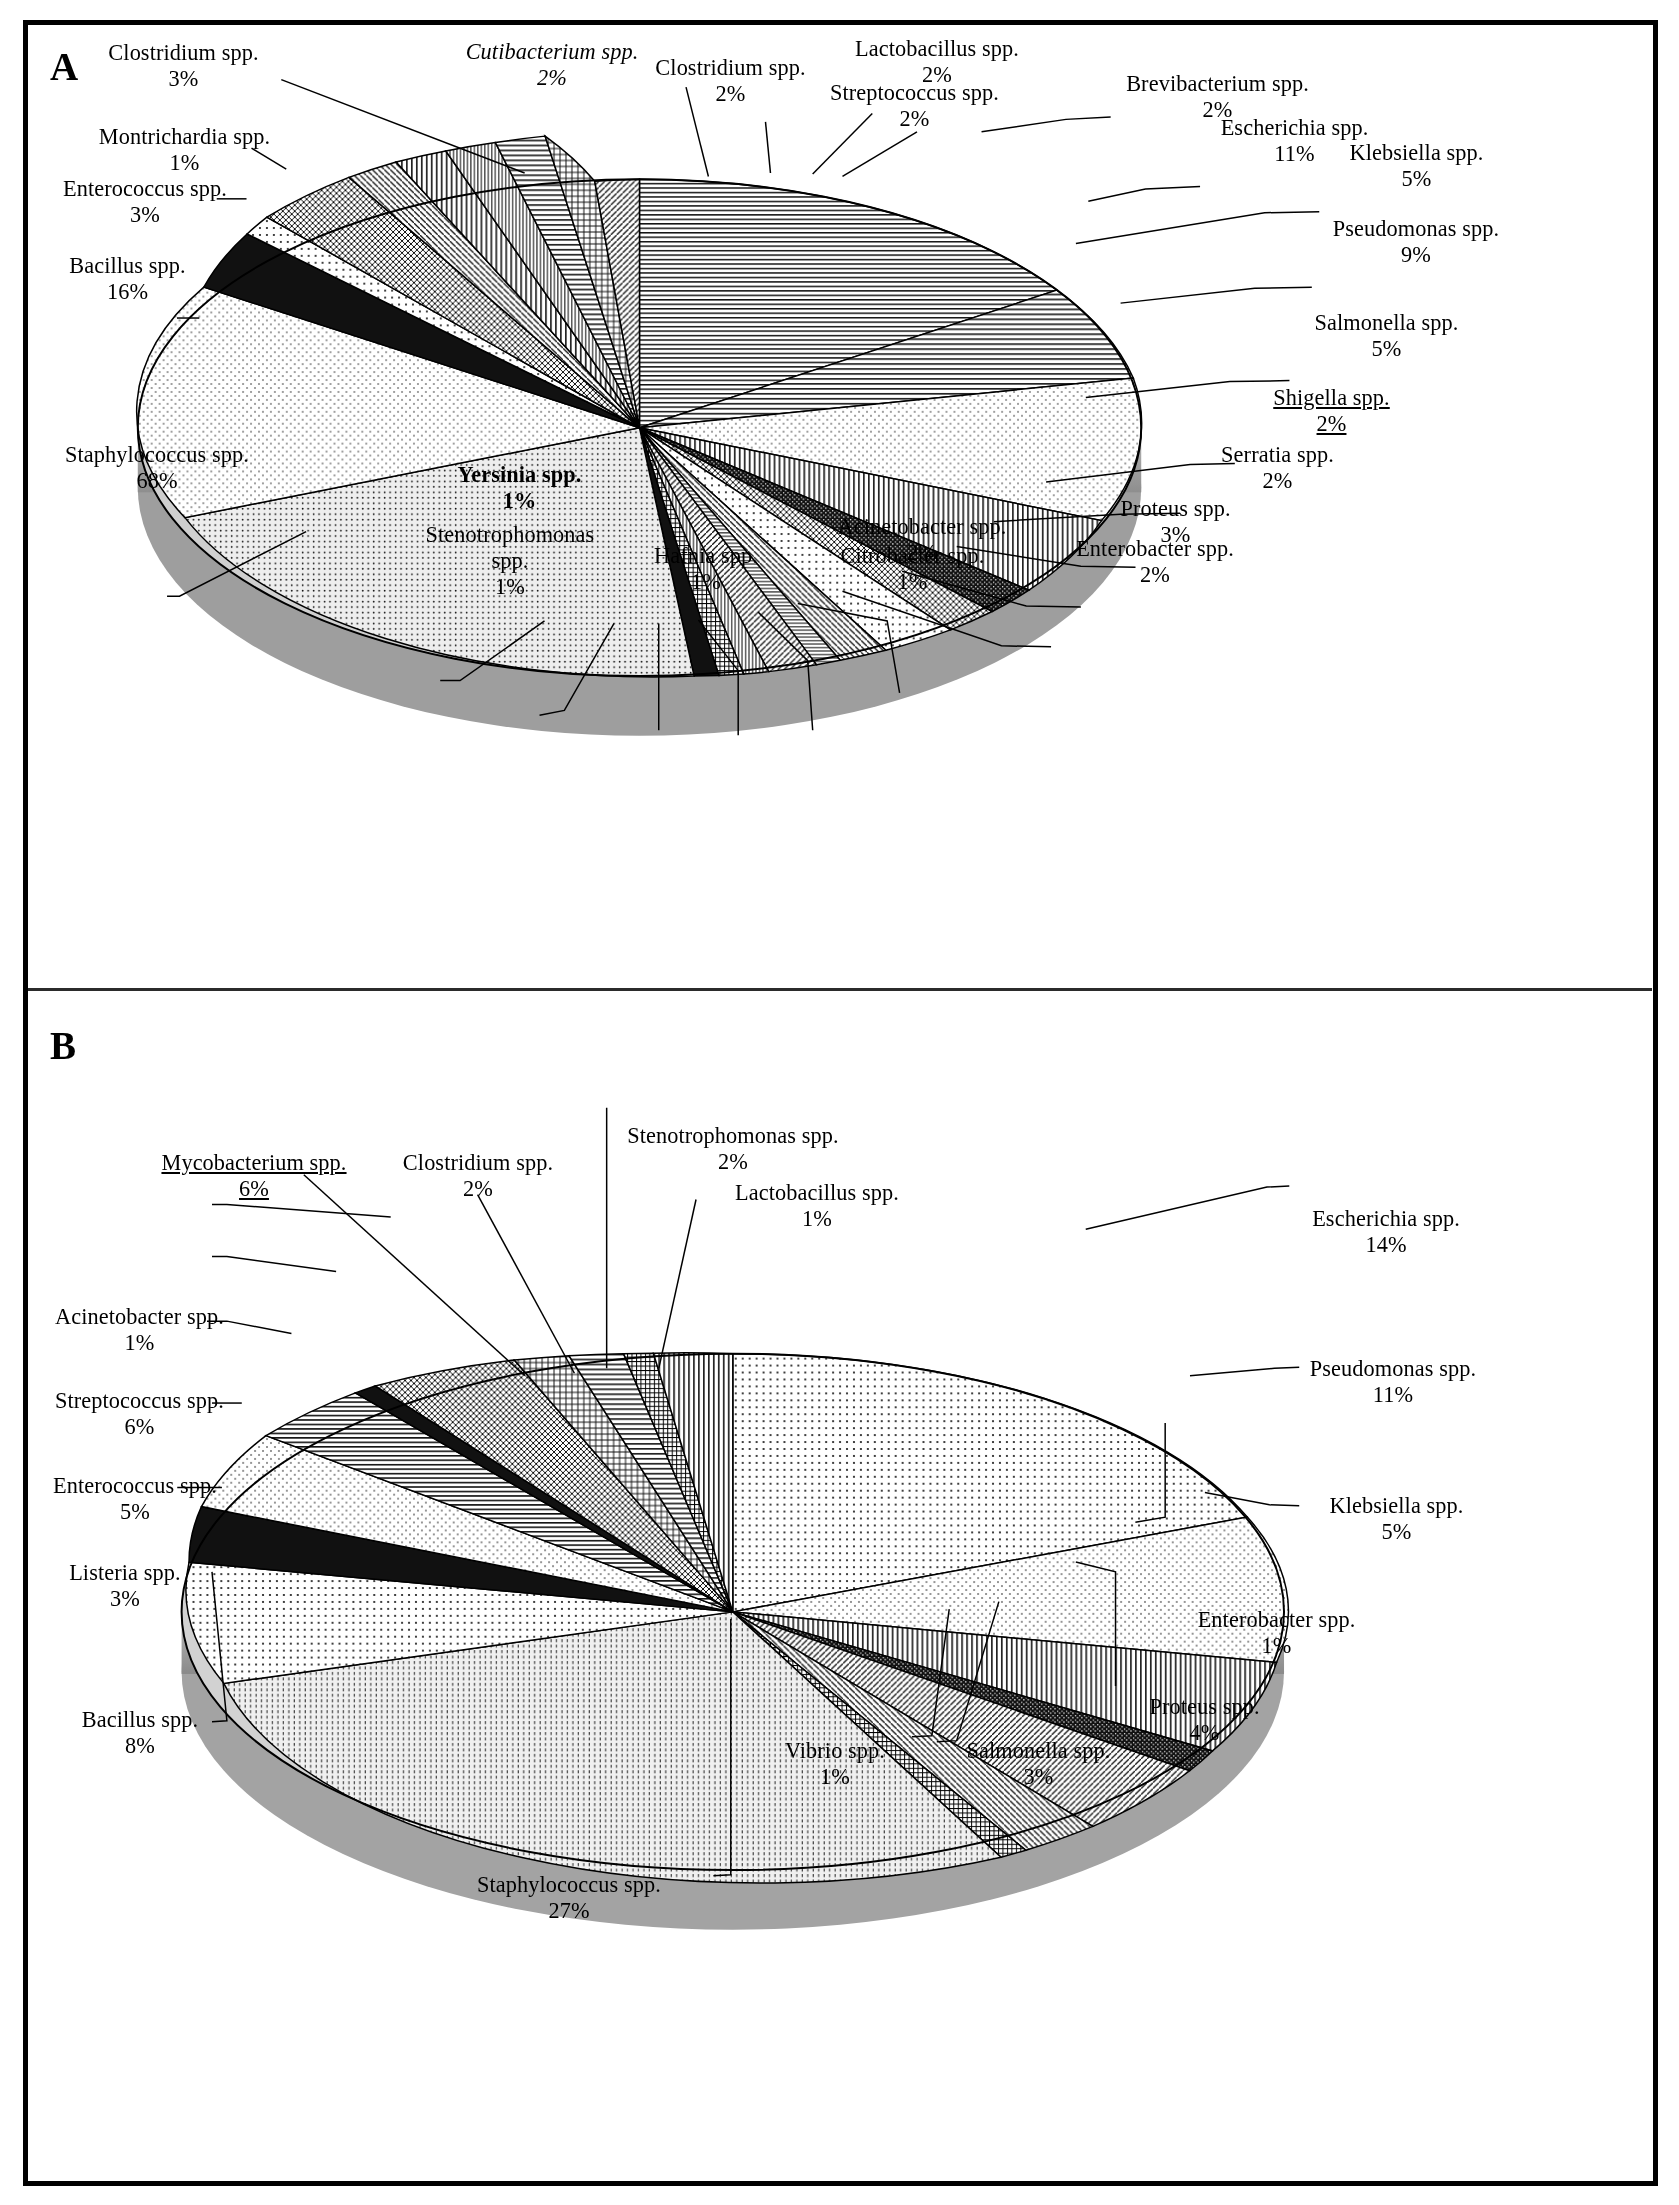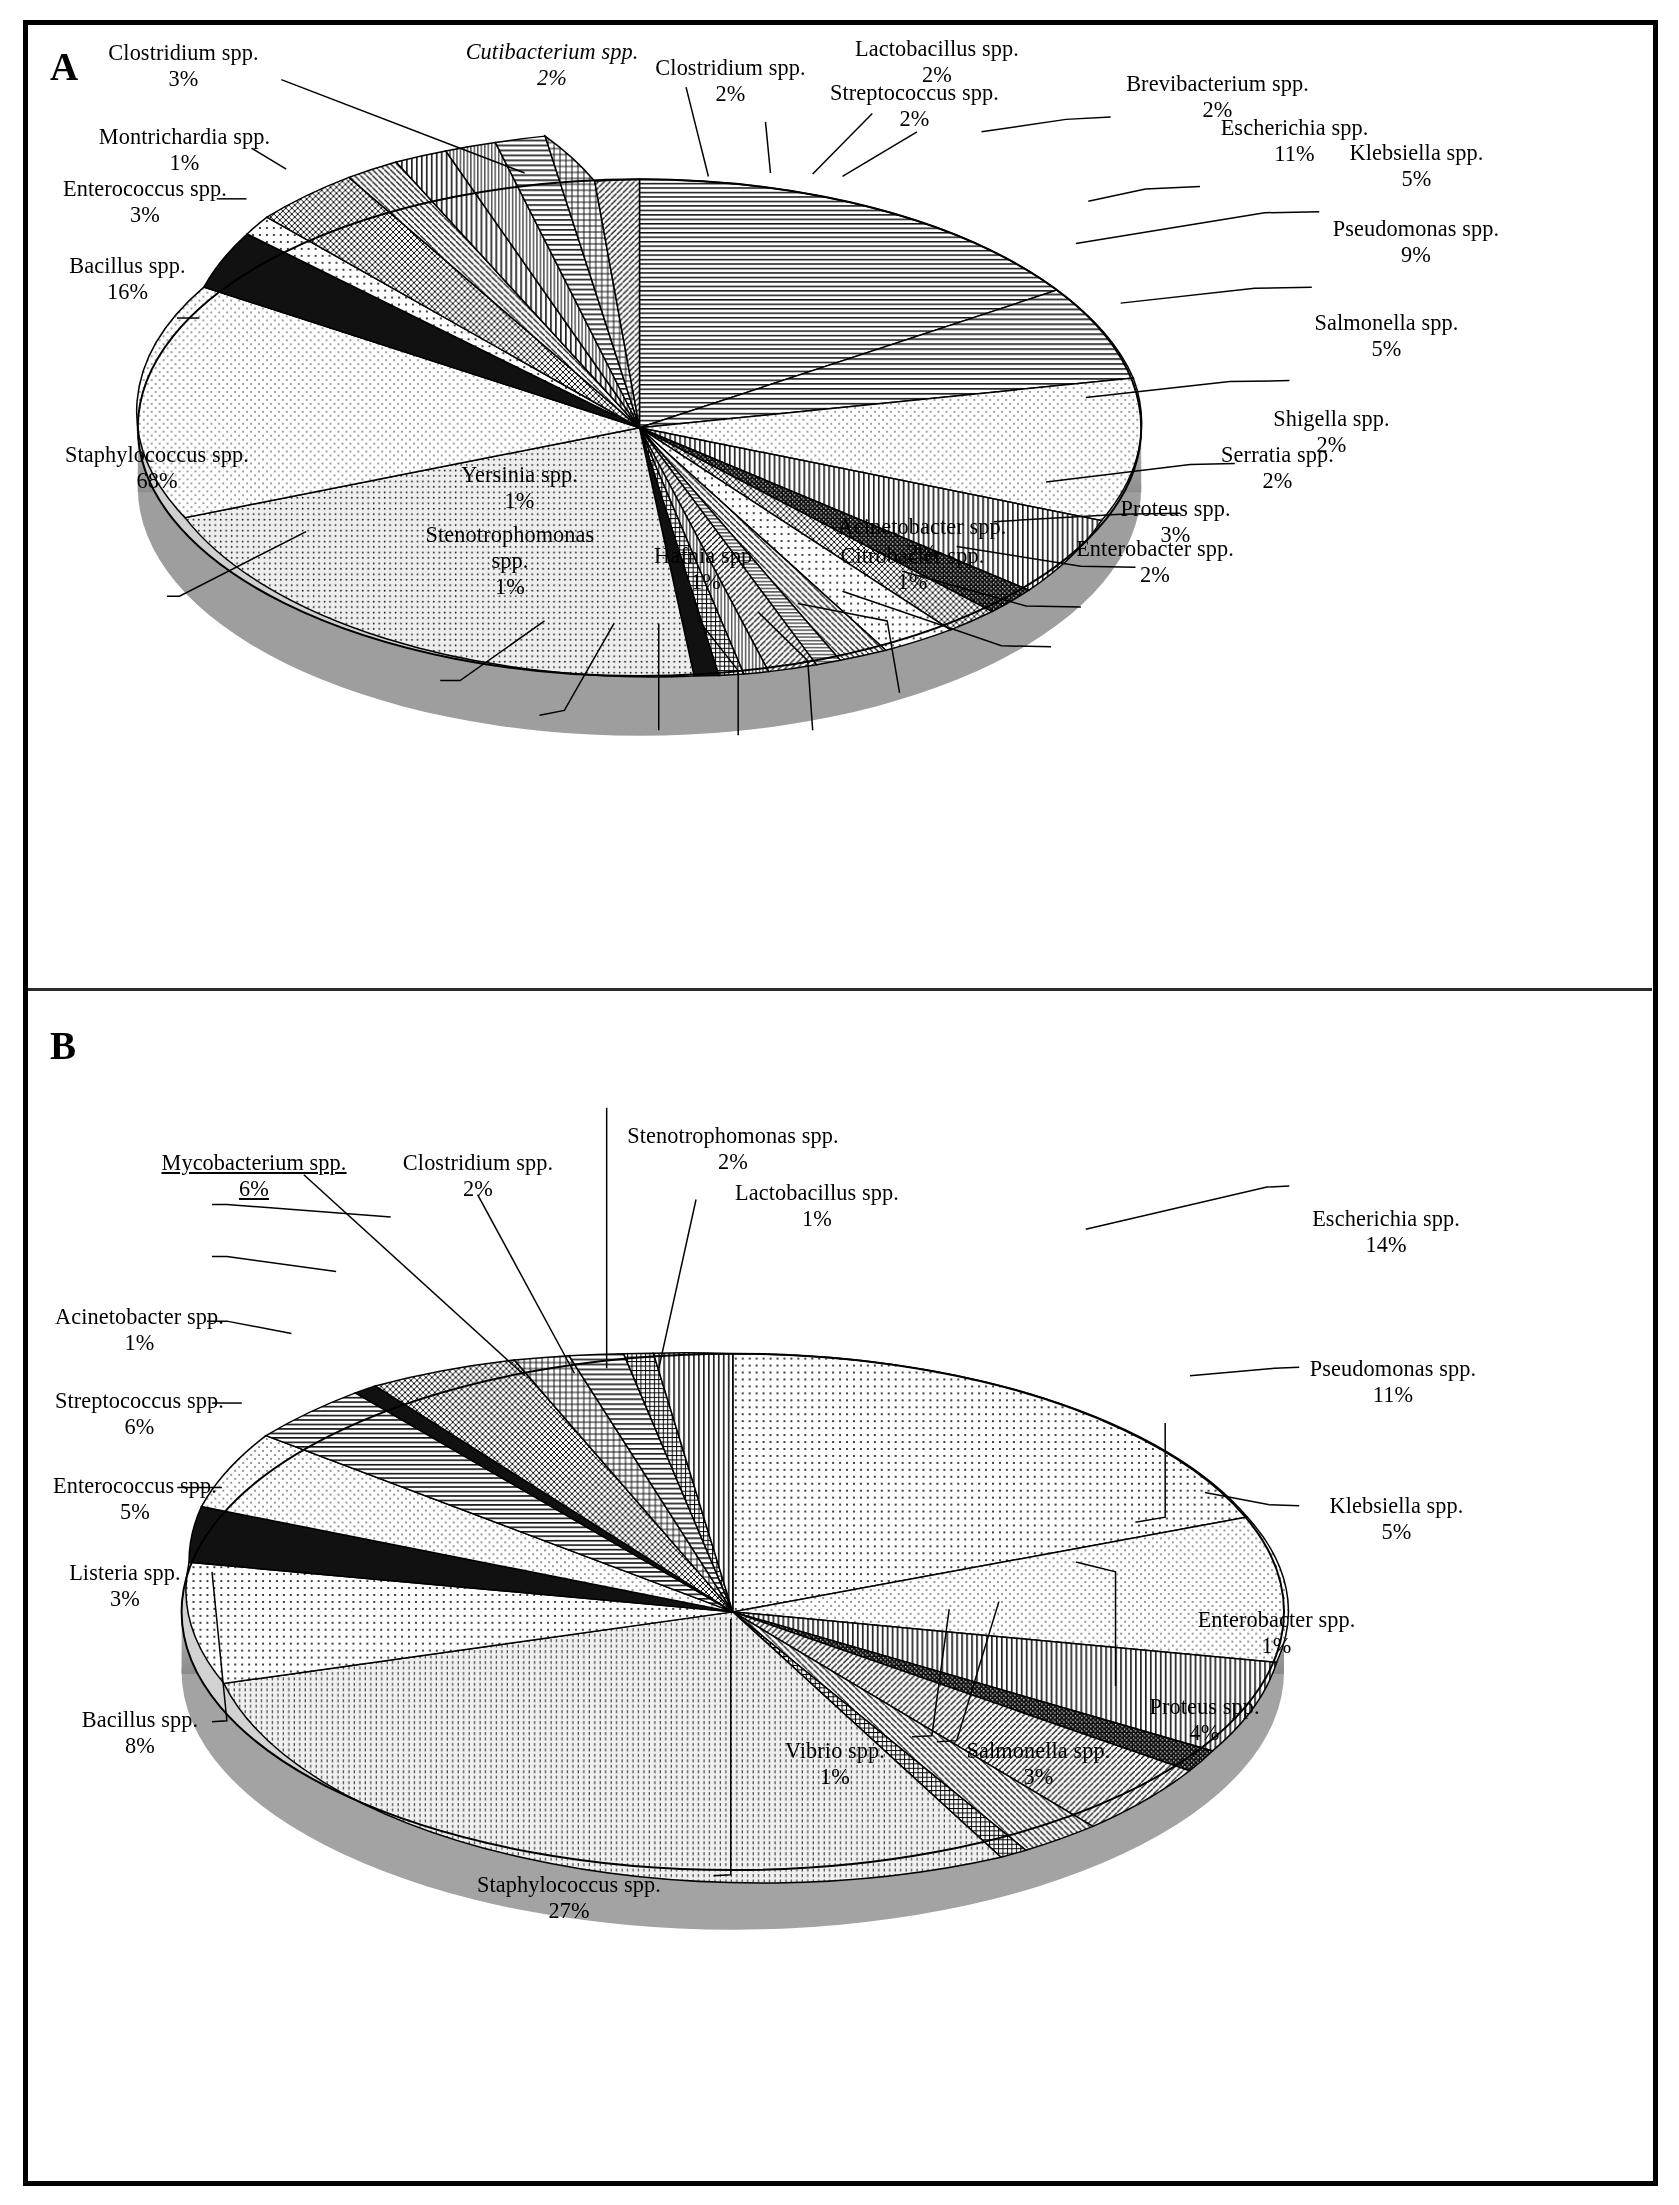--- a/index.html
+++ b/index.html
@@ -231,21 +231,21 @@
       <span class="pc">5%</span>
     </div>
     <div class="lbl" style="left:1281px;top:191px;width:214px;">
       <span class="nm">Pseudomonas spp.</span>
       <span class="pc">9%</span>
     </div>
     <div class="lbl" style="left:1259px;top:285px;width:199px;">
       <span class="nm">Salmonella  spp.</span>
       <span class="pc">5%</span>
     </div>
-    <div class="lbl" style="left:1204px;top:381px;width:199px;">
+    <div class="lbl" style="left:1204px;top:360px;width:199px;text-decoration:underline;">
       <span class="nm">Shigella  spp.</span>
       <span class="pc">2%</span>
     </div>
     <div class="lbl" style="left:1150px;top:417px;width:199px;">
       <span class="nm">Serratia spp.</span>
       <span class="pc">2%</span>
     </div>
     <div class="lbl" style="left:1048px;top:471px;width:199px;">
       <span class="nm">Proteus spp.</span>
       <span class="pc">3%</span>
@@ -263,21 +263,21 @@
       <span class="pc">2%</span>
     </div>
     <div class="lbl" style="left:596px;top:518px;width:164px;">
       <span class="nm">Hafnia spp.</span>
       <span class="pc">1%</span>
     </div>
     <div class="lbl wrap" style="left:382px;top:497px;width:184px;margin-left:8px;">
       <span class="nm">Stenotrophomonas spp.</span>
       <span class="pc">1%</span>
     </div>
-    <div class="lbl" style="left:407px;top:437px;width:169px;">
+    <div class="lbl" style="left:407px;top:437px;width:169px;font-weight:bold;">
       <span class="nm">Yersinia spp.</span>
       <span class="pc">1%</span>
     </div>
     <div class="lbl" style="left:10px;top:417px;width:238px;">
       <span class="nm">Staphylococcus spp.</span>
       <span class="pc">68%</span>
     </div>
     <div class="lbl" style="left:15px;top:228px;width:169px;">
       <span class="nm">Bacillus spp.</span>
       <span class="pc">16%</span>

